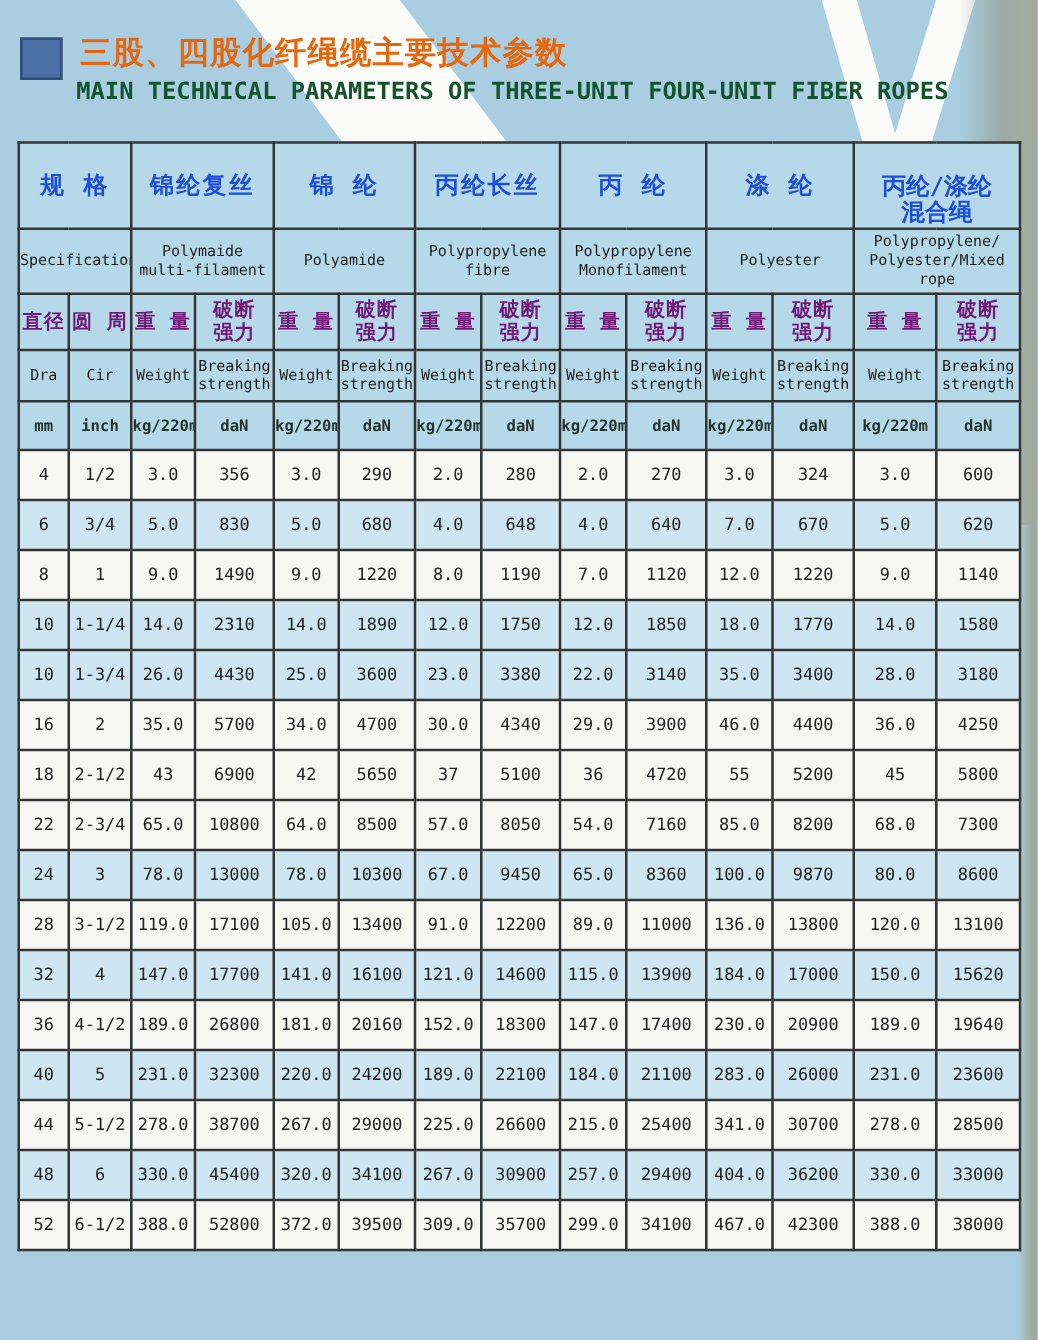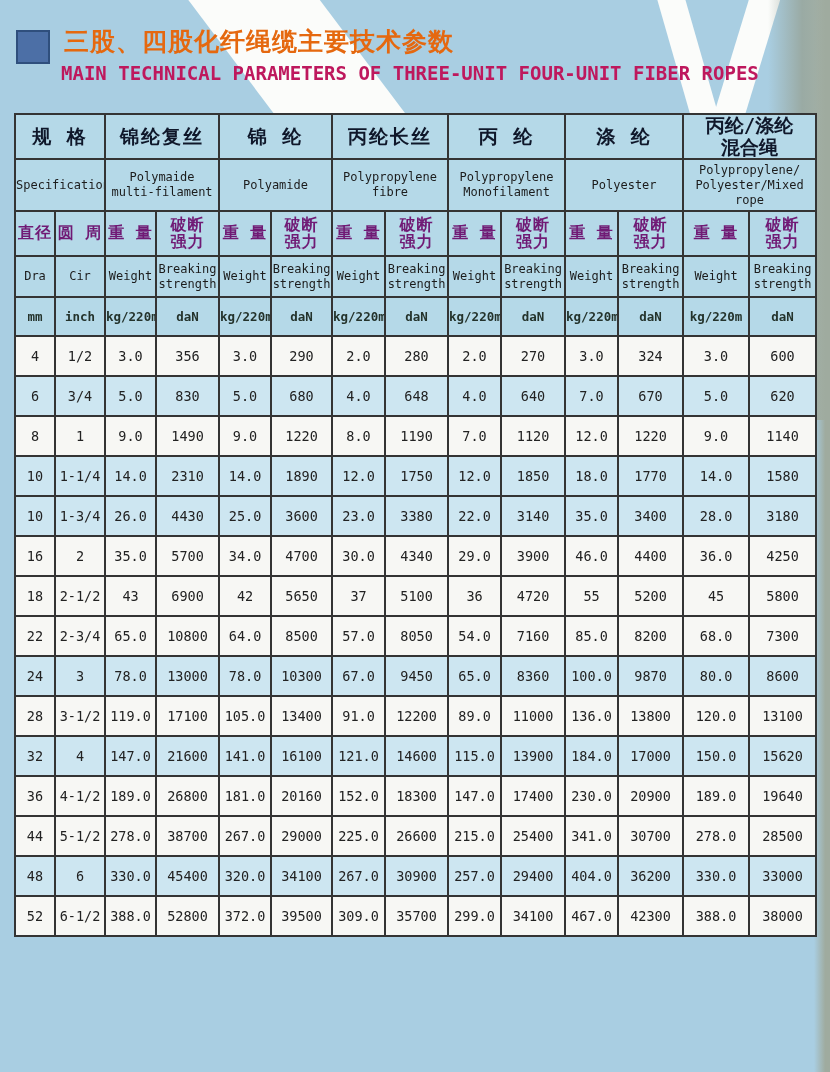--- a/index.html
+++ b/index.html
@@ -19,37 +19,37 @@
     background:linear-gradient(to right, rgba(154,166,156,0), #9fab9f 70%); }
   .corner-gray { position:absolute; right:0; top:0; width:62px; height:420px; z-index:1;
     background:linear-gradient(to right, rgba(150,164,154,0) 0%, rgba(151,164,153,0.85) 55%, #a6b2a6 100%); }
 
   
   .title-square { position:absolute; left:16px; top:30px; width:30px; height:30px;
     background:#4c6fa6; border:2px solid #2f4f7d; z-index:2; }
   .title-zh { position:absolute; left:64px; top:25px; z-index:2;
     font-size:25px; font-weight:bold; color:#e5680f; letter-spacing:1px; white-space:nowrap; }
   .title-en { position:absolute; left:61px; top:62px; z-index:2;
-    font-size:19px; font-weight:bold; color:#be185d; letter-spacing:0px; white-space:nowrap; }
+    font-size:19px; font-weight:bold; color:#14532d; letter-spacing:0px; white-space:nowrap; }
 
   
   #spec-table { position:absolute; left:14px; top:113px; width:801px; z-index:2;
     border-collapse:collapse; table-layout:fixed; background:#b5d9e8; }
   #spec-table th, #spec-table td {
     border:2px solid #343434; text-align:center; vertical-align:middle;
     padding:0; overflow:hidden; }
   thead th { background:#b5d9e8; font-weight:normal; color:#1c1c1c; }
   tr.group-zh th { border-color:#dd6f1f; border-bottom-color:#343434;
-    color:#0f172a; font-weight:bold; font-size:19px; height:43px; letter-spacing:2px;border-radius:14px; }
+    color:#1d4ed8; font-weight:bold; font-size:19px; height:43px; letter-spacing:2px;border-radius:14px; }
   tr.group-en th { font-size:12px; height:50px; line-height:1.25; }
   tr.sub-zh th { font-size:16px; font-weight:bold; height:43px; letter-spacing:1px; color:#701a75; }
   tr.sub-en th { font-size:12px; height:39px; line-height:1.2; }
   tr.sub-unit th { font-size:12.5px; height:37px; font-weight:bold; color:#24332c; }
   .w2 { display:inline-block; width:2.25em; line-height:1.12; letter-spacing:1px; }
-  .mixwrap { display:inline-block; max-width:4.8em; letter-spacing:0; line-height:1.12; }
+  .mixwrap { display:inline-block; max-width:4.8em; letter-spacing:0; line-height:1.12;margin-top:24px; }
   tbody tr { height:40px; }
   tbody td { font-size:13.5px; color:#222; background:#f7f7f4; }
   tbody tr.shaded td { background:#cde6f1; }
 </style>
 </head>
 <body>
 
 <div class="stripe stripe-main"></div>
 <div class="stripe stripe-v-left"></div>
 <div class="stripe stripe-v-right"></div>
@@ -303,21 +303,21 @@
         <td>11000</td>
         <td>136.0</td>
         <td>13800</td>
         <td>120.0</td>
         <td>13100</td>
       </tr>
       <tr class="shaded">
         <td>32</td>
         <td>4</td>
         <td>147.0</td>
-        <td>21600</td>
+        <td>17700</td>
         <td>141.0</td>
         <td>16100</td>
         <td>121.0</td>
         <td>14600</td>
         <td>115.0</td>
         <td>13900</td>
         <td>184.0</td>
         <td>17000</td>
         <td>150.0</td>
         <td>15620</td>
@@ -331,20 +331,36 @@
         <td>20160</td>
         <td>152.0</td>
         <td>18300</td>
         <td>147.0</td>
         <td>17400</td>
         <td>230.0</td>
         <td>20900</td>
         <td>189.0</td>
         <td>19640</td>
       </tr>
+      <tr class="shaded">
+        <td>40</td>
+        <td>5</td>
+        <td>231.0</td>
+        <td>32300</td>
+        <td>220.0</td>
+        <td>24200</td>
+        <td>189.0</td>
+        <td>22100</td>
+        <td>184.0</td>
+        <td>21100</td>
+        <td>283.0</td>
+        <td>26000</td>
+        <td>231.0</td>
+        <td>23600</td>
+      </tr>
       <tr>
         <td>44</td>
         <td>5-1/2</td>
         <td>278.0</td>
         <td>38700</td>
         <td>267.0</td>
         <td>29000</td>
         <td>225.0</td>
         <td>26600</td>
         <td>215.0</td>

